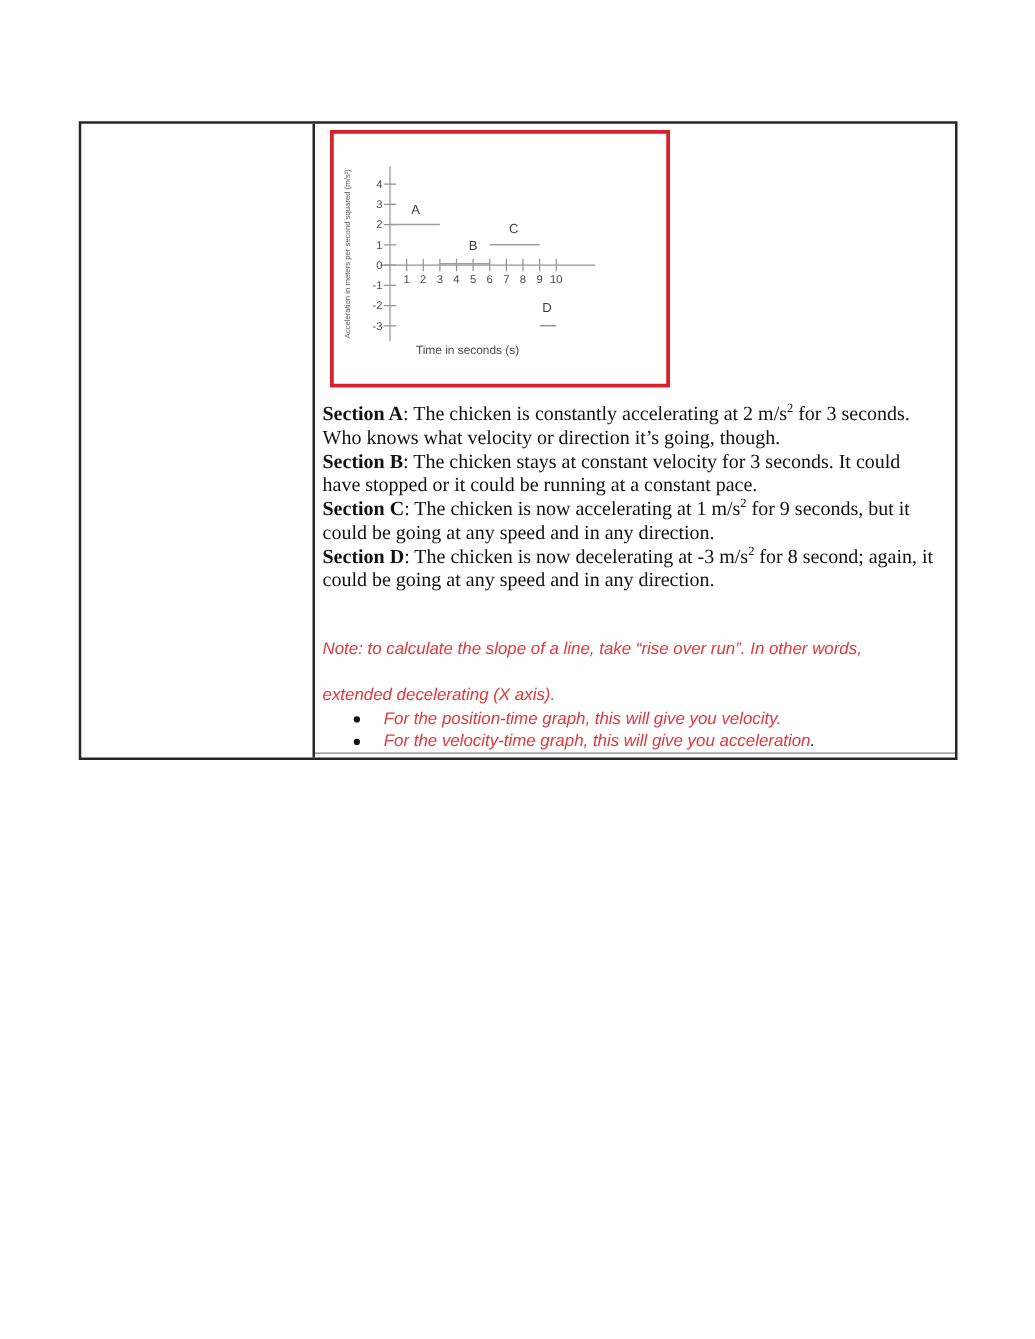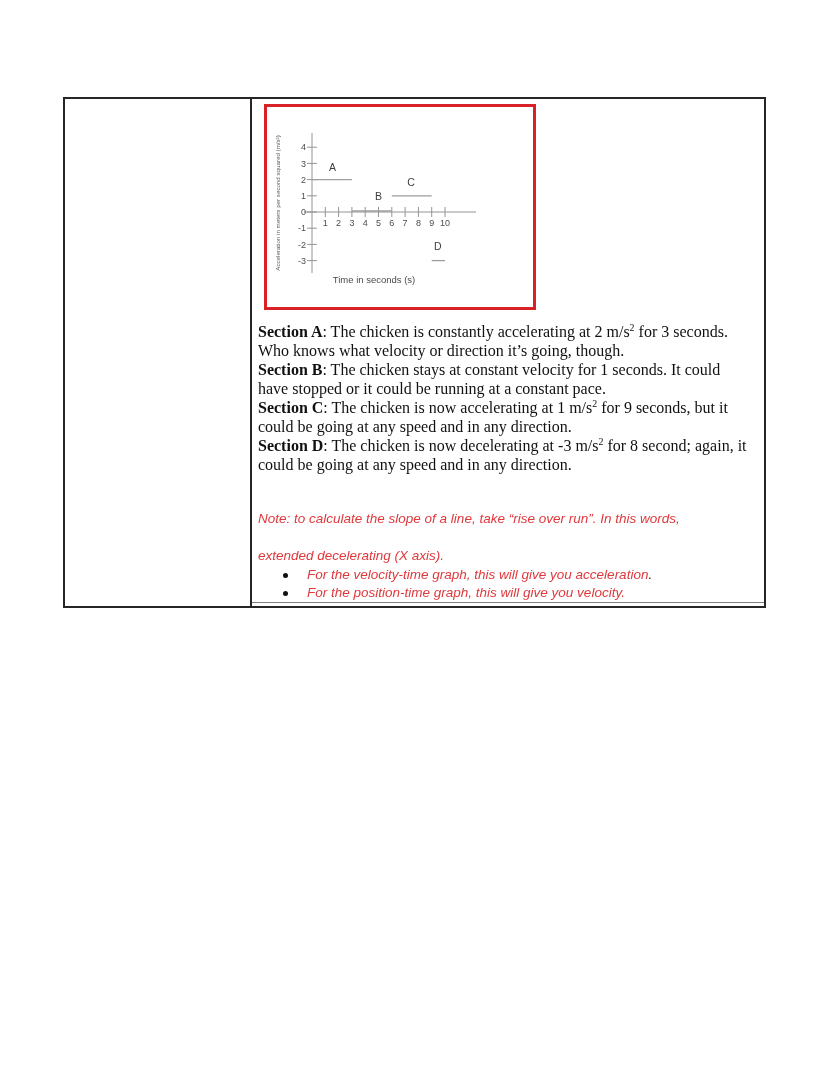--- a/index.html
+++ b/index.html
@@ -100,33 +100,33 @@
             <text x="144.085" y="79.34" text-anchor="middle" font-size="10.5" fill="#3e3e3e">C</text>
             <line x1="164.7" y1="153.6" x2="178" y2="153.6" stroke="#9e9e9e" stroke-width="1.3"></line>
             <text x="170.685" y="142.52" text-anchor="middle" font-size="10.5" fill="#3e3e3e">D</text>
             <text x="107" y="176" text-anchor="middle" font-size="9.5" fill="#4a4a4a">Time in seconds (s)</text>
             <text transform="translate(13,96) rotate(-90)" text-anchor="middle" font-size="6.2" fill="#5a5a5a">Acceleration in meters per second squared (m/s²)</text>
           </svg>
       </div>
 
       <div class="sections">
         <p><b>Section A</b><span>: The chicken is constantly accelerating at 2 m/s</span><sup>2</sup><span> for 3 seconds.</span><br><span>Who knows what velocity or direction it’s going, though.</span></p>
-        <p><b>Section B</b><span>: The chicken stays at constant velocity for 1 seconds. It could</span><br><span>have stopped or it could be running at a constant pace.</span></p>
+        <p><b>Section B</b><span>: The chicken stays at constant velocity for 3 seconds. It could</span><br><span>have stopped or it could be running at a constant pace.</span></p>
         <p><b>Section C</b><span>: The chicken is now accelerating at 1 m/s</span><sup>2</sup><span> for 9 seconds, but it</span><br><span>could be going at any speed and in any direction.</span></p>
         <p><b>Section D</b><span>: The chicken is now decelerating at -3 m/s</span><sup>2</sup><span> for 8 second; again, it</span><br><span>could be going at any speed and in any direction.</span></p>
       </div>
 
       <div class="note" id="note" style="color: rgb(224, 56, 60);">
-        <div><span>Note: to calculate the slope of a line, take “rise over run”. In this words,</span><br><br><span>extended decelerating (X axis).</span></div>
+        <div><span>Note: to calculate the slope of a line, take “rise over run”. In other words,</span><br><br><span>extended decelerating (X axis).</span></div>
+        <div class="bullet-row">
+          <span class="bullet-dot"></span>
+          <span><span>For the position-time graph, this will give you velocity.</span></span>
+        </div>
         <div class="bullet-row">
           <span class="bullet-dot"></span>
           <span><span>For the velocity-time graph, this will give you acceleration</span><span class="bullet-suffix">.</span></span>
-        </div>
-        <div class="bullet-row">
-          <span class="bullet-dot"></span>
-          <span><span>For the position-time graph, this will give you velocity.</span></span>
         </div>
       </div>
 
       <div class="inner-bottom-line"></div>
     </div>
   </div>
 </div>
 
 </body></html>

